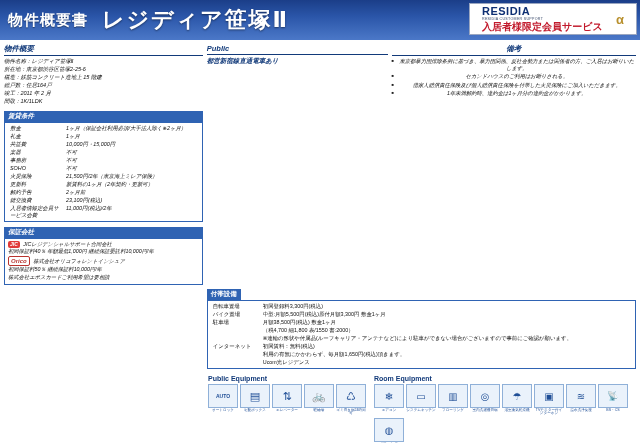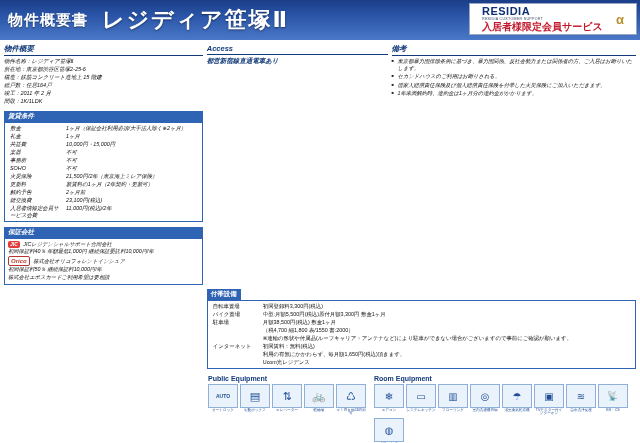--- a/index.html
+++ b/index.html
@@ -40,21 +40,21 @@
   .brandbox .bsub{color:#3a4a6b;font-size:3.6px;letter-spacing:.3px;line-height:1.2;}
   .brandbox .bline2{color:#c21a2c;font-size:10px;font-weight:bold;line-height:1.1;}
   .brandbox .bcol{display:flex;flex-direction:column;justify-content:center;}
   .brandbox .bgold{color:#b9912f;font-size:13px;font-weight:bold;margin-left:2px;}
 
   
   .body{display:flex;padding:4px 4px 0 4px;gap:4px;box-sizing:border-box;}
   .col{box-sizing:border-box;font-style:italic;}
   .col-left{width:200px;}
   .col-mid{width:182px;}
-  .col-right{width:246px;}
+  .col-right{width:246px;text-align:center;}
 
   .sec-title{
     font-size:7.5px;font-weight:bold;color:#123a7a;
     border-bottom:1px solid #123a7a;margin:0 0 2px 0;padding-bottom:1px;
   }
   .bluebar{
     background:#2f63b3;color:#fff;font-size:6.5px;font-weight:bold;
     padding:1px 4px;
   }
   .boxed{border:1px solid #2f63b3;box-sizing:border-box;}
@@ -195,21 +195,21 @@
             <span class="logo-pill">Orico</span>
             <span>株式会社オリコフォレントインシュア</span>
           </div>
           <div class="gline">初回保証料50％ 継続保証料10,000円/年</div>
           <div class="gline" style="margin-top:1px">株式会社エポスカードご利用希望は要相談</div>
         </div>
       </div>
     </div>
 
     <div class="col col-mid">
-      <div class="sec-title">Access</div>
+      <div class="sec-title">Public</div>
       <div class="access-box">
         <div class="line2">都営新宿線直通電車あり</div>
       </div>
     </div>
 
     <div class="col col-right">
       <div class="sec-title">備考</div>
       <ul class="sq note-list">
         <li>東京都暴力団排除条例に基づき、暴力団関係、反社会勢力または関係者の方、ご入居はお断りいたします。</li>
         <li>セカンドハウスのご利用はお断りされる。</li>

